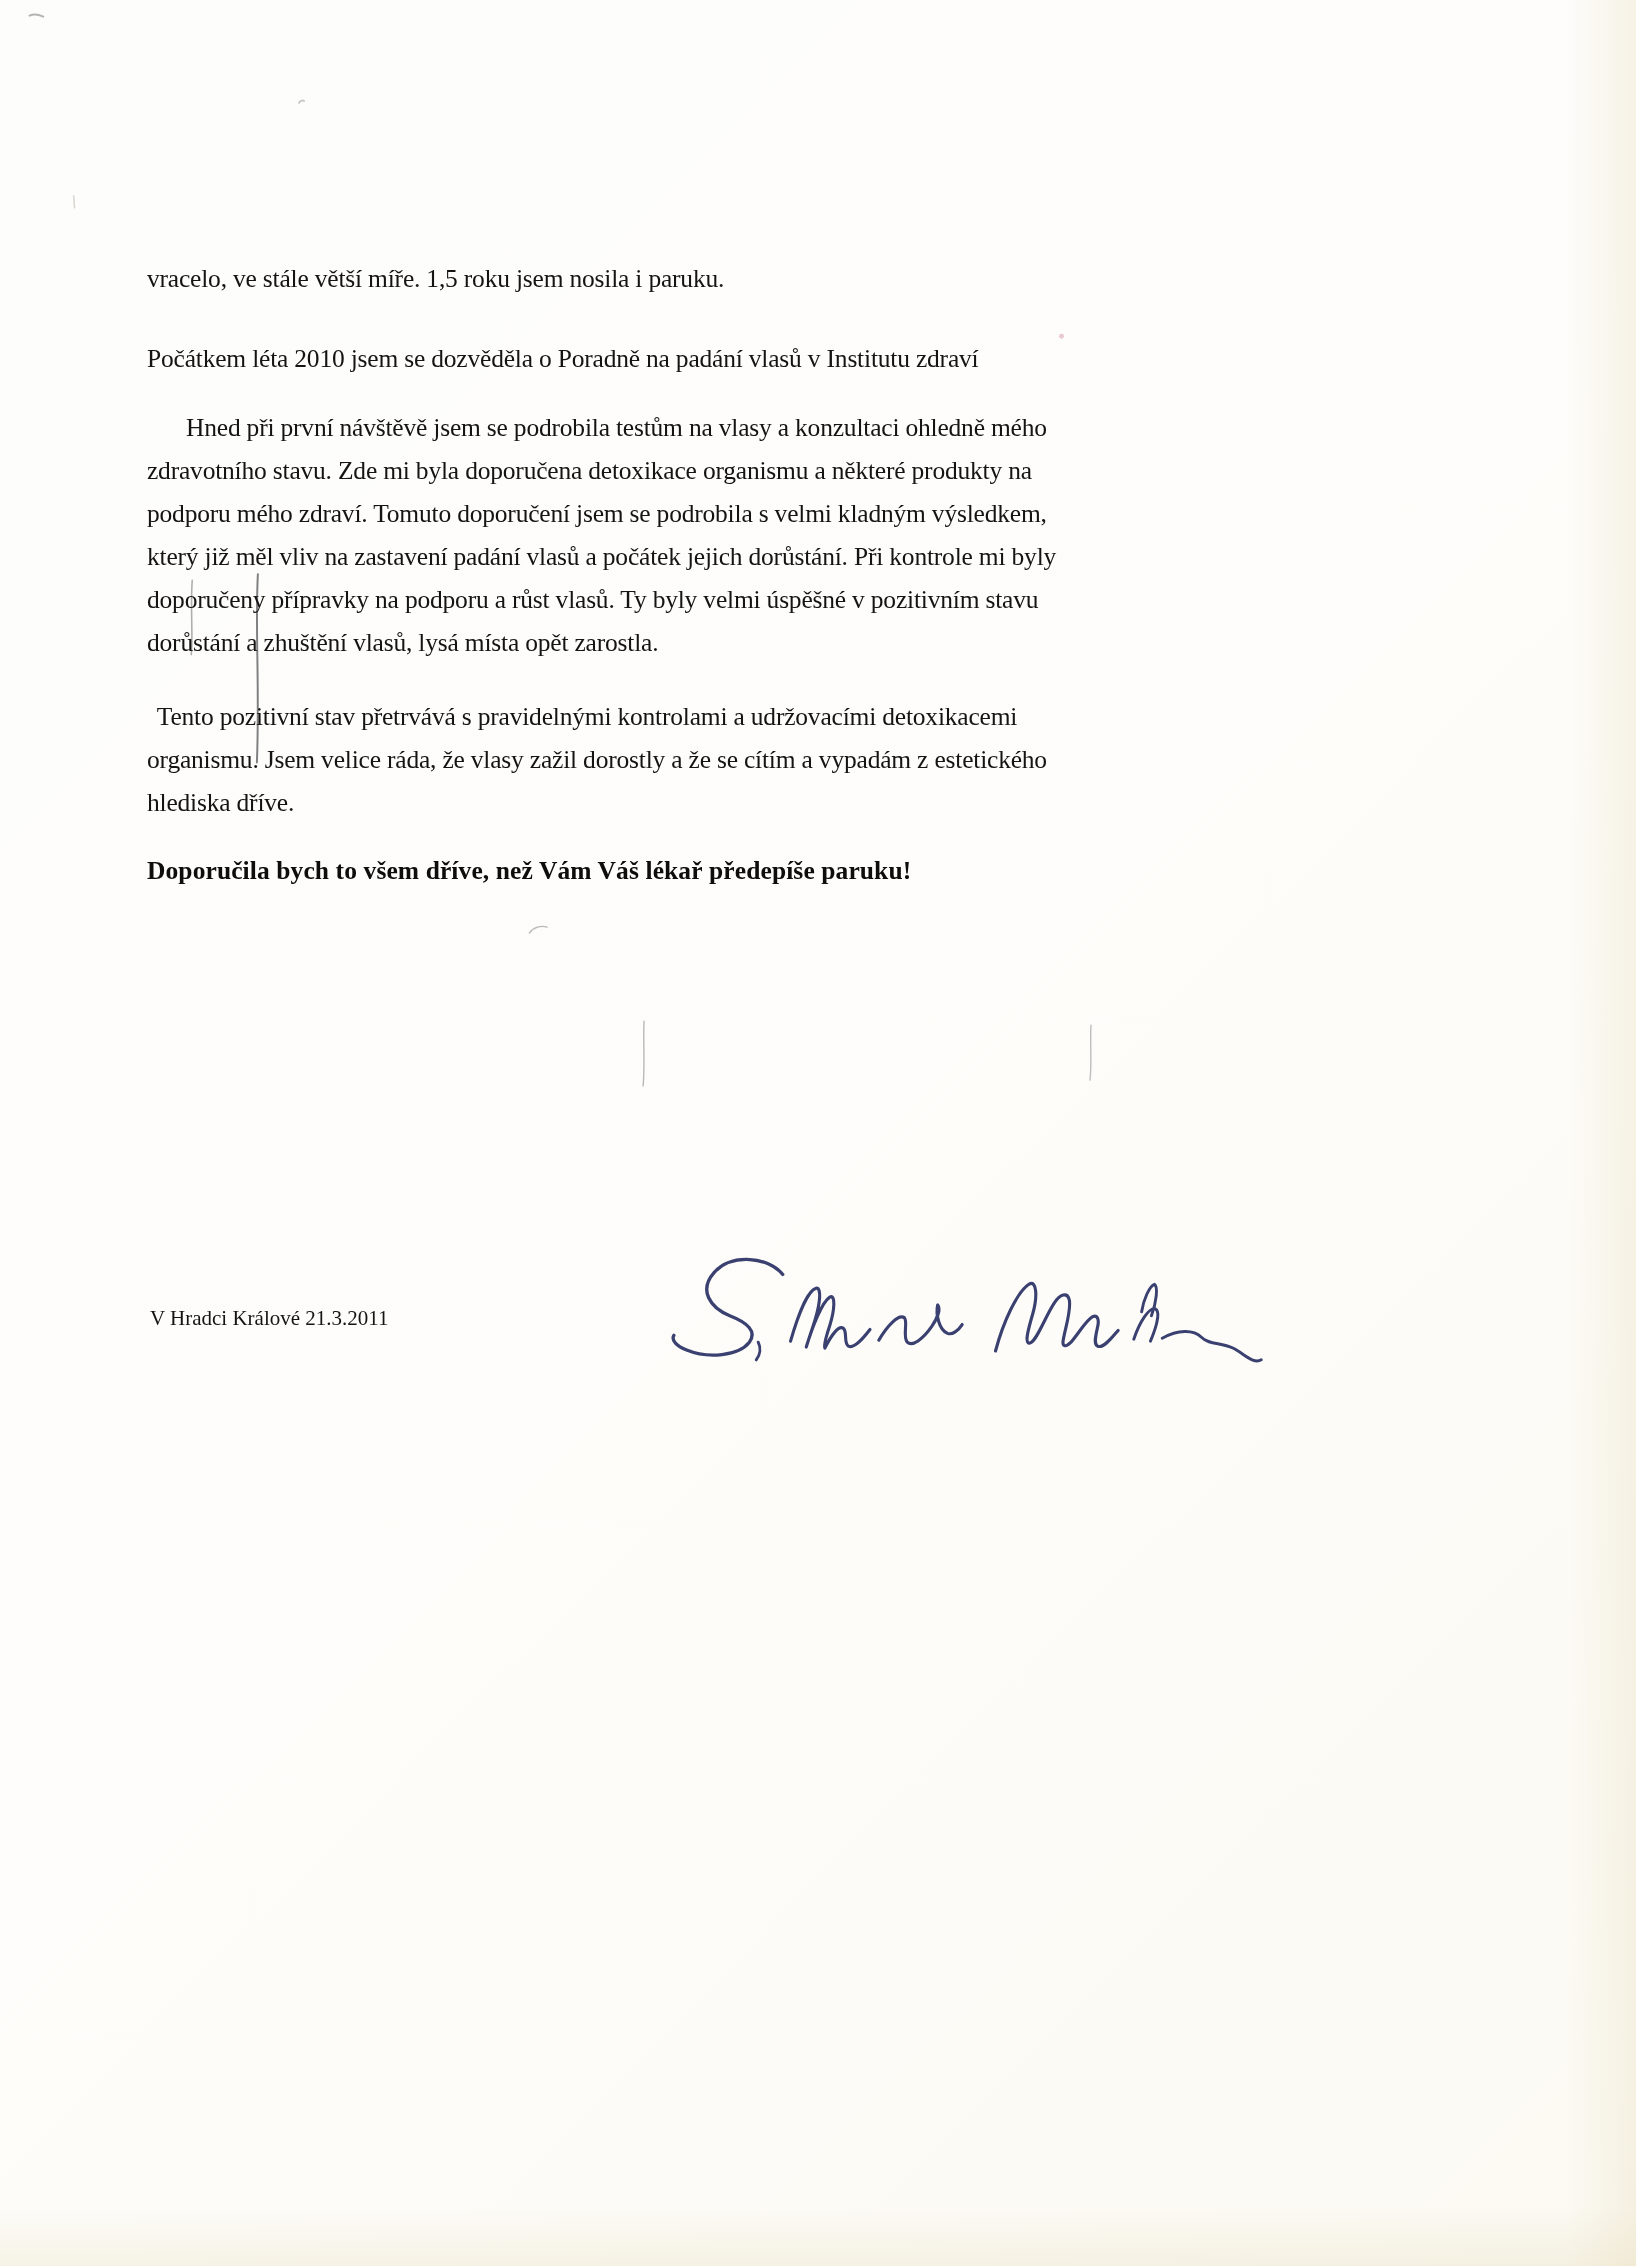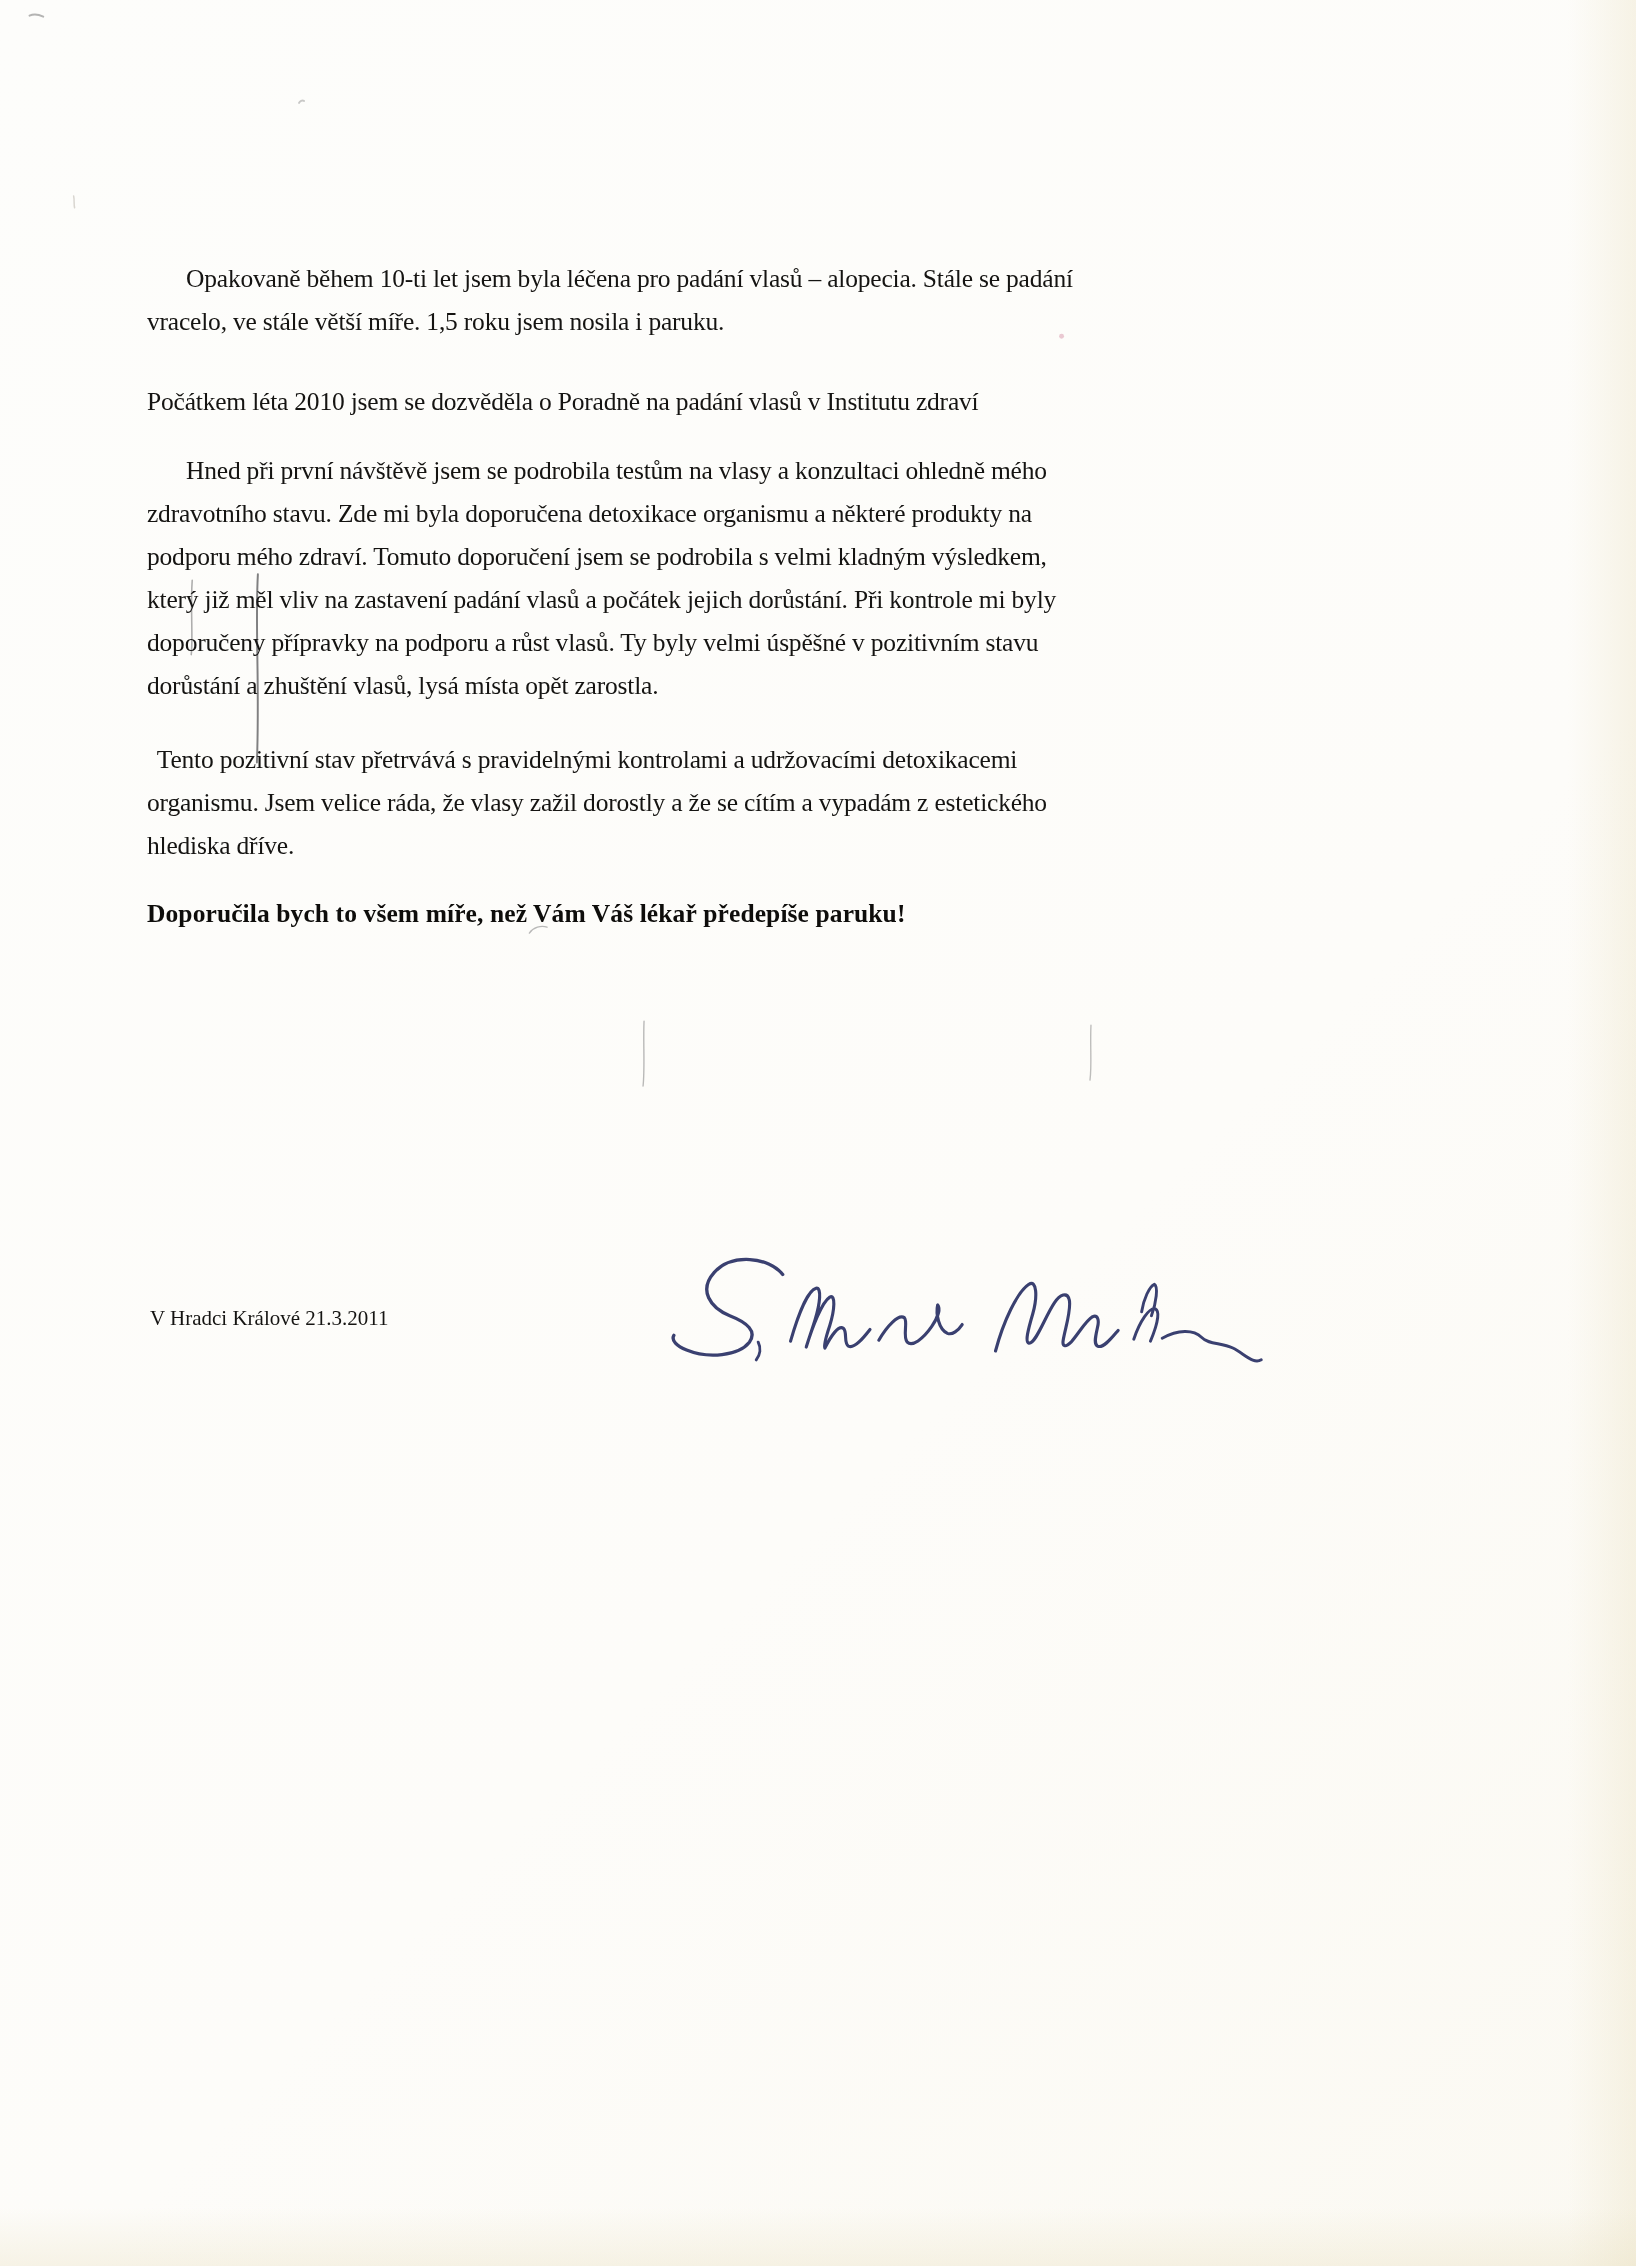--- a/index.html
+++ b/index.html
@@ -38,26 +38,26 @@
     position:absolute;left:667px;top:1247px;width:608px;height:157px;
   }
   .artifact-layer{position:absolute;inset:0;pointer-events:none;}
 </style>
 </head>
 <body>
 
 <div class="scan-page">
 
   <div class="letter-body">
-      <div class="para" style="margin-top: 0px;"><div class="line" style="padding-left: 39px;">Opakovaně během 10-ti let jsem byla léčena pro padání vlasů – alopecia. Stále se padání</div><div class="line">vracelo, ve stále větší míře. 1,5 roku jsem nosila i paruku.</div></div>
+      <div class="para" style="margin-top: 0px;"><div class="line">vracelo, ve stále větší míře. 1,5 roku jsem nosila i paruku.</div></div>
       <div class="para" style="margin-top: 37px;"><div class="line">Počátkem léta 2010 jsem se dozvěděla o Poradně na padání vlasů v Institutu zdraví</div></div>
       <div class="para" style="margin-top: 25.5px;"><div class="line" style="padding-left: 39px;">Hned při první návštěvě jsem se podrobila testům na vlasy a konzultaci ohledně mého</div><div class="line">zdravotního stavu. Zde mi byla doporučena detoxikace organismu a některé produkty na</div><div class="line">podporu mého zdraví. Tomuto doporučení jsem se podrobila s velmi kladným výsledkem,</div><div class="line">který již měl vliv na zastavení padání vlasů a počátek jejich dorůstání. Při kontrole mi byly</div><div class="line">doporučeny přípravky na podporu a růst vlasů. Ty byly velmi úspěšné v pozitivním stavu</div><div class="line">dorůstání a zhuštění vlasů, lysá místa opět zarostla.</div></div>
       <div class="para" style="margin-top: 31px;"><div class="line" style="padding-left: 9.8px;">Tento pozitivní stav přetrvává s pravidelnými kontrolami a udržovacími detoxikacemi</div><div class="line">organismu. Jsem velice ráda, že vlasy zažil dorostly a že se cítím a vypadám z estetického</div><div class="line">hlediska dříve.</div></div>
       <div class="para bold" style="margin-top: 21.6px;"></div>
-      <div class="para bold" style="margin-top: 25.5px;"><div class="line">Doporučila bych to všem míře, než Vám Váš lékař předepíše paruku!</div></div>
+      <div class="para bold" style="margin-top: 25.5px;"><div class="line">Doporučila bych to všem dříve, než Vám Váš lékař předepíše paruku!</div></div>
     </div>
 
   <div class="closing-line">V Hradci Králové 21.3.2011</div>
 
   <div class="signature-wrap">
     <svg id="signature-svg" width="608" height="157" viewBox="0 0 620 160" fill="none" stroke-linecap="round" stroke-linejoin="round">
       <path d="M118,28 C104,10 66,6 48,26 C32,44 44,62 64,70 C82,77 92,86 84,97 C73,111 42,114 20,105 C10,101 4,95 7,90" stroke-width="3.4" stroke="#3a4070"></path>
       <path d="M93,97 C96,103 95,110 91,115" stroke-width="3" stroke="#3a4070"></path>
       <path d="M126,96 C134,68 144,44 152,42 C158,41 156,58 151,74 C147,87 143,98 142,102 C148,82 158,56 166,51 C172,48 171,64 166,80 C162,92 160,101 161,103 C167,91 175,79 180,83 C184,87 180,98 185,101 C191,104 200,93 207,84" stroke-width="3.2" stroke="#3a4070"></path>
       <path d="M216,95 C224,81 236,68 242,72 C246,76 240,91 245,97 C250,102 261,94 270,81 C276,72 279,63 276,59 C274,68 277,84 286,88 C291,90 297,85 301,79" stroke-width="3.2" stroke="#3a4070"></path>

